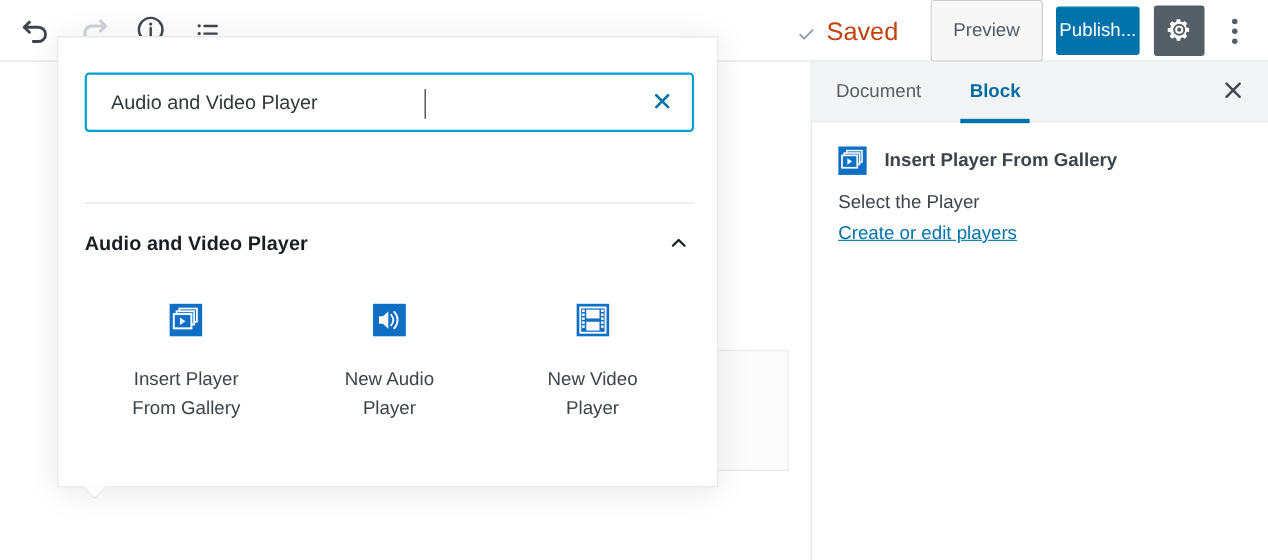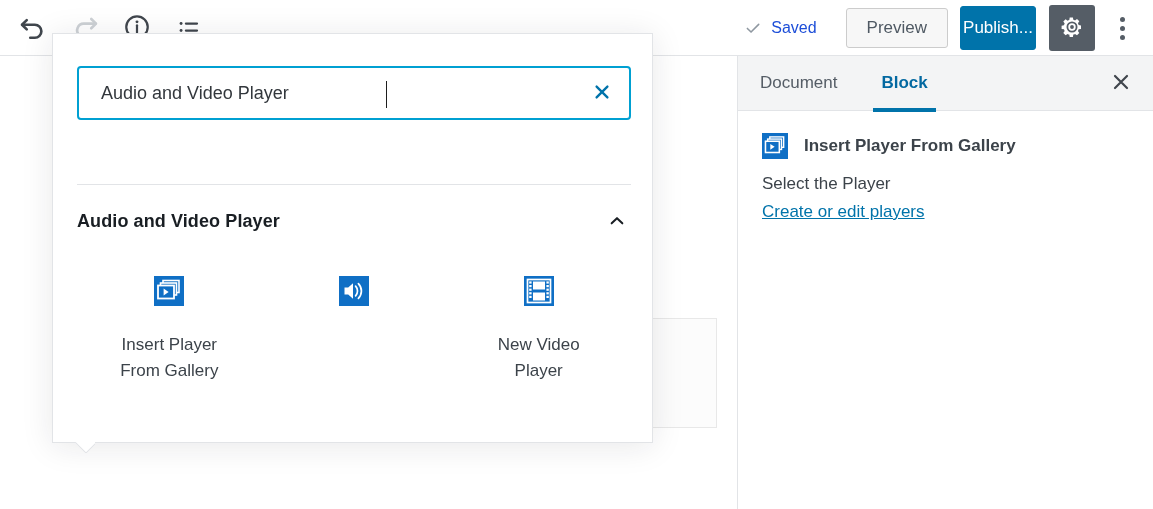--- a/index.html
+++ b/index.html
@@ -31,26 +31,26 @@
     display: flex; align-items: center; justify-content: center;
     background: transparent; border: none; cursor: pointer;
     padding: 0;
   }
   .tb-right {
     position: absolute; right: 12px; top: 0; height: 56px;
     display: flex; align-items: center; gap: 0px;
   }
   .saved {
     display: flex; align-items: center; gap: 9px;
-    color: #1d4ed8; font-size: 16px;
+    color: #c2410c; font-size: 23px;
     margin-right: 29px;
   }
   .saved .check { display:block; width:18px; height:18px; }
   .btn-preview {
-    height: 40px; padding: 0 20px;
+    height: 56px; padding: 0 20px;
     background: #f7f7f7;
     border: 1px solid #cccccc;
     border-radius: 3px;
     color: #4f5963;
     font-size: 17px;
     font-family: "Liberation Sans", sans-serif;
     cursor: pointer;
     margin-right: 12px;
     display: flex; align-items:center;
   }
@@ -401,20 +401,21 @@
 
       <button class="block-item">
         <span class="block-icon">
           <svg width="30" height="30" viewBox="0 0 30 30">
             <rect x="0" y="0" width="30" height="30" fill="#0f6fc5"></rect>
             <path d="M5.5 11.6 H9.2 L14 7.2 V22.8 L9.2 18.4 H5.5 Z" fill="#ffffff"></path>
             <path d="M16.6 10.2 a7 7 0 0 1 0 9.6" stroke="#ffffff" stroke-width="1.7" fill="none" stroke-linecap="round"></path>
             <path d="M19.4 7.6 a10.6 10.6 0 0 1 0 14.8" stroke="#ffffff" stroke-width="1.7" fill="none" stroke-linecap="round"></path>
           </svg>
         </span>
+        <span class="block-label">New Audio Player</span>
       </button>
 
       <button class="block-item">
         <span class="block-icon">
           <svg width="30" height="30" viewBox="0 0 30 30">
             <rect x="0" y="0" width="30" height="30" fill="#0f6fc5"></rect>
             <rect x="3.5" y="3.5" width="23" height="23" fill="none" stroke="#ffffff" stroke-width="1.7"></rect>
             <rect x="9" y="5.5" width="12" height="8" fill="#ffffff"></rect>
             <rect x="9" y="16.5" width="12" height="8" fill="#ffffff"></rect>
             <rect x="5.2" y="5.4" width="2.4" height="2.2" fill="#ffffff"></rect>

